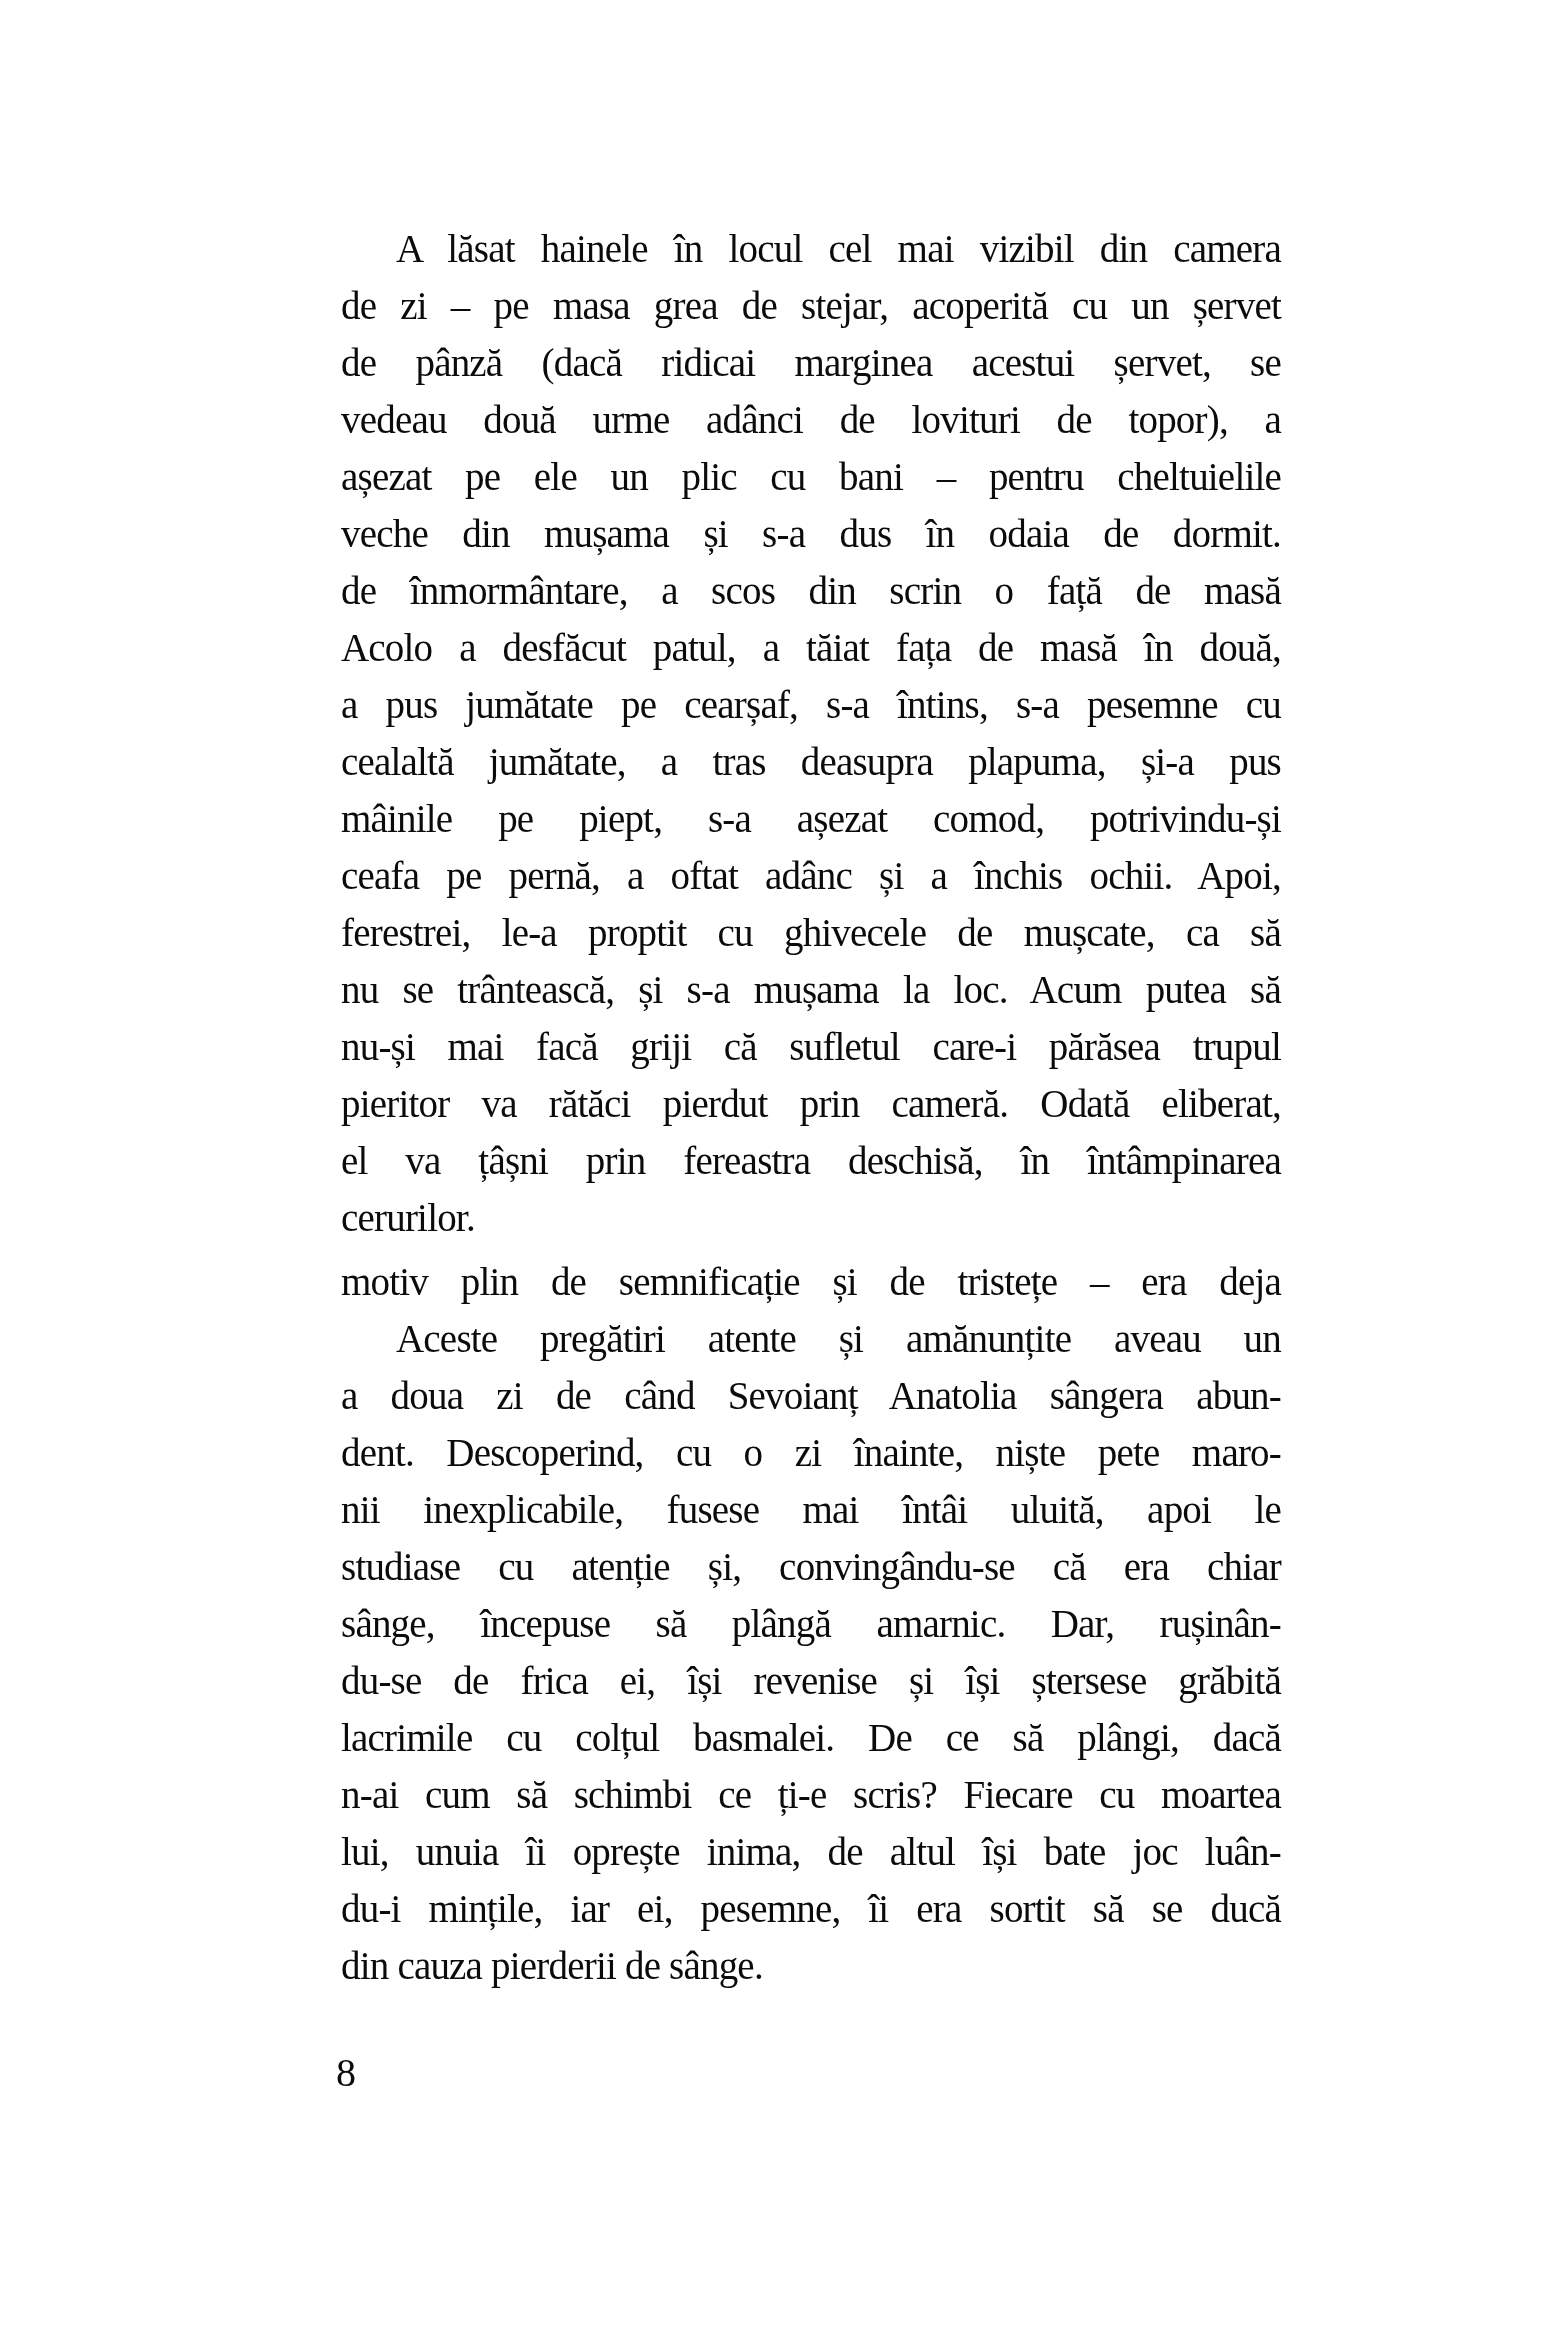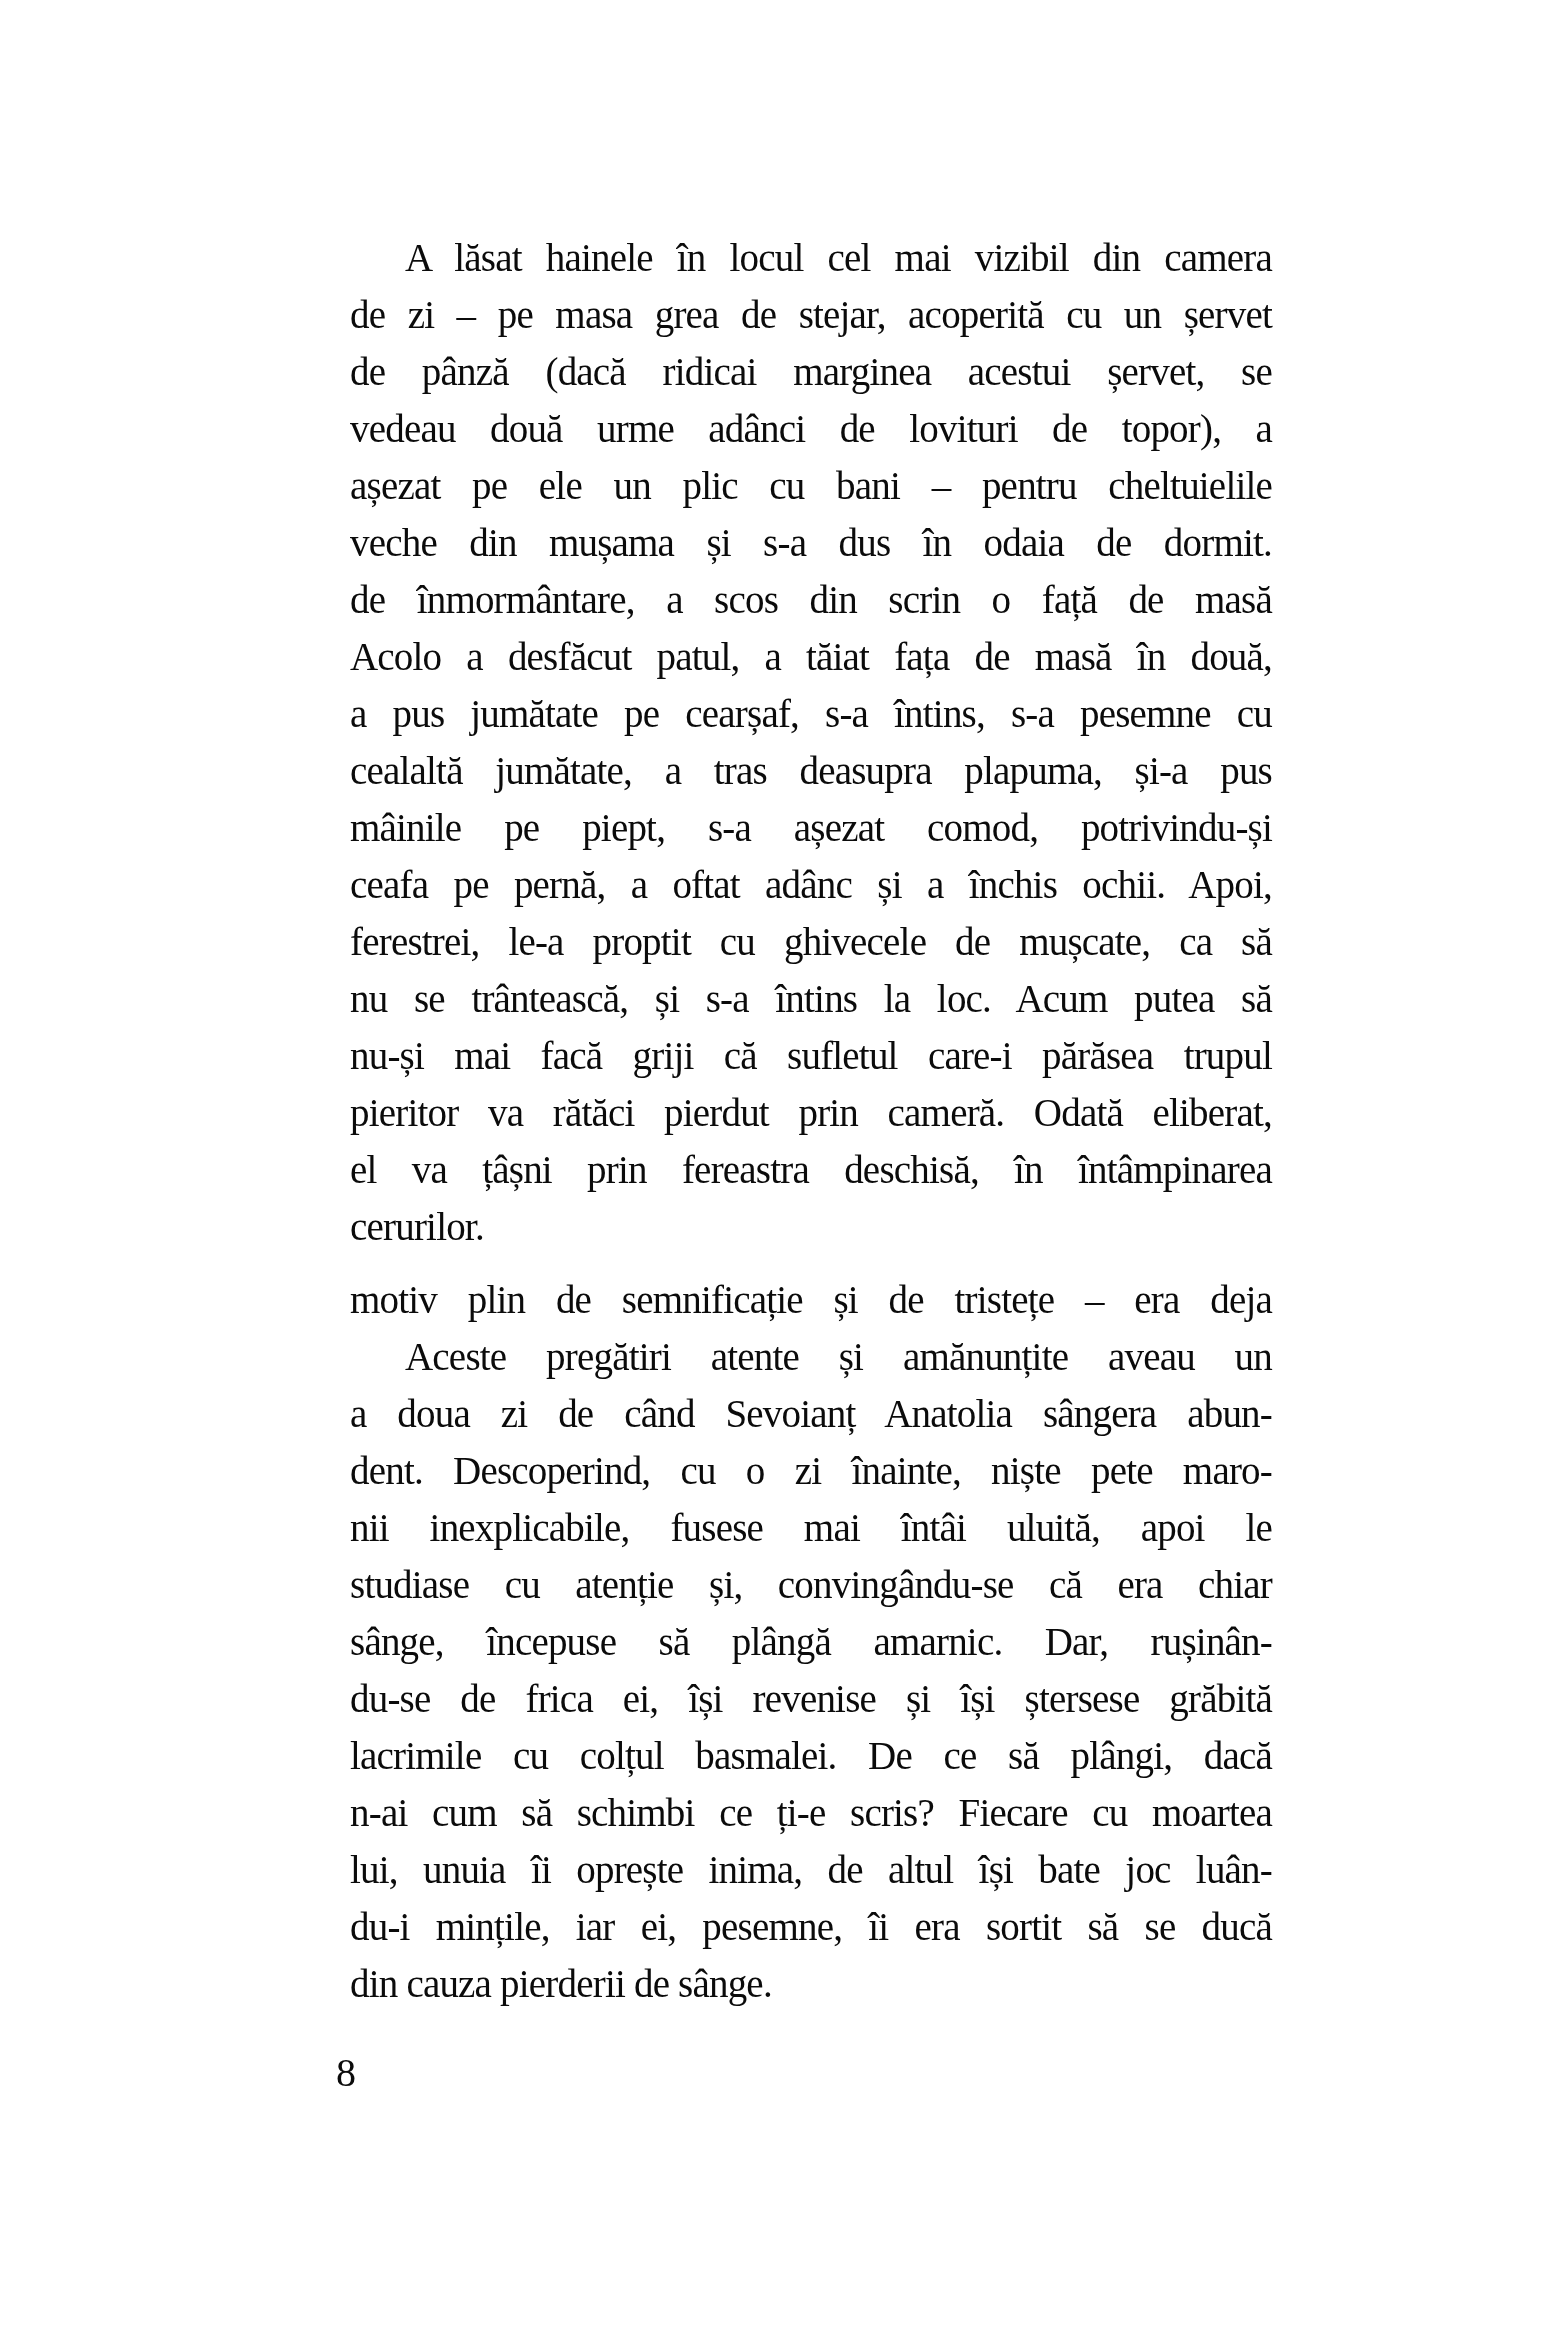--- a/index.html
+++ b/index.html
@@ -16,21 +16,21 @@
     height: 2347px;
     background: #ffffff;
     overflow: hidden;
   }
   .text-block {
     position: absolute;
     left: 334px;
     top: 213px;
     width: 954px;
   }
-  .paragraph { margin: 16px; padding: 0; }
+  .paragraph { margin: 7px; padding: 0; }
   .text-line {
     font-size: 39px;
     line-height: 57px;
     letter-spacing: -0.8px;
     white-space: nowrap;
     text-align: justify;
     text-align-last: justify;
   }
   .text-line.indent { text-indent: 55px; }
   .text-line.last   { text-align-last: left; }
@@ -55,21 +55,21 @@
         <div class="text-line">vedeau două urme adânci de lovituri de topor), a</div>
         <div class="text-line">așezat pe ele un plic cu bani – pentru cheltuielile</div>
         <div class="text-line">veche din mușama și s-a dus în odaia de dormit.</div>
         <div class="text-line">de înmormântare, a scos din scrin o față de masă</div>
         <div class="text-line">Acolo a desfăcut patul, a tăiat fața de masă în două,</div>
         <div class="text-line">a pus jumătate pe cearșaf, s-a întins, s-a pesemne cu</div>
         <div class="text-line">cealaltă jumătate, a tras deasupra plapuma, și-a pus</div>
         <div class="text-line">mâinile pe piept, s-a așezat comod, potrivindu-și</div>
         <div class="text-line">ceafa pe pernă, a oftat adânc și a închis ochii. Apoi,</div>
         <div class="text-line">ferestrei, le-a proptit cu ghivecele de mușcate, ca să</div>
-        <div class="text-line">nu se trântească, și s-a întins la loc. Acum putea să</div>
+        <div class="text-line">nu se trântească, și s-a mușama la loc. Acum putea să</div>
         <div class="text-line">nu-și mai facă griji că sufletul care-i părăsea trupul</div>
         <div class="text-line">pieritor va rătăci pierdut prin cameră. Odată eliberat,</div>
         <div class="text-line">el va țâșni prin fereastra deschisă, în întâmpinarea</div>
         <div class="text-line last">cerurilor.</div>
       </div>
       <div class="paragraph">
         <div class="text-line">motiv plin de semnificație și de tristețe – era deja</div>
         <div class="text-line indent">Aceste pregătiri atente și amănunțite aveau un</div>
         <div class="text-line">a doua zi de când Sevoianț Anatolia sângera abun-</div>
         <div class="text-line">dent. Descoperind, cu o zi înainte, niște pete maro-</div>

